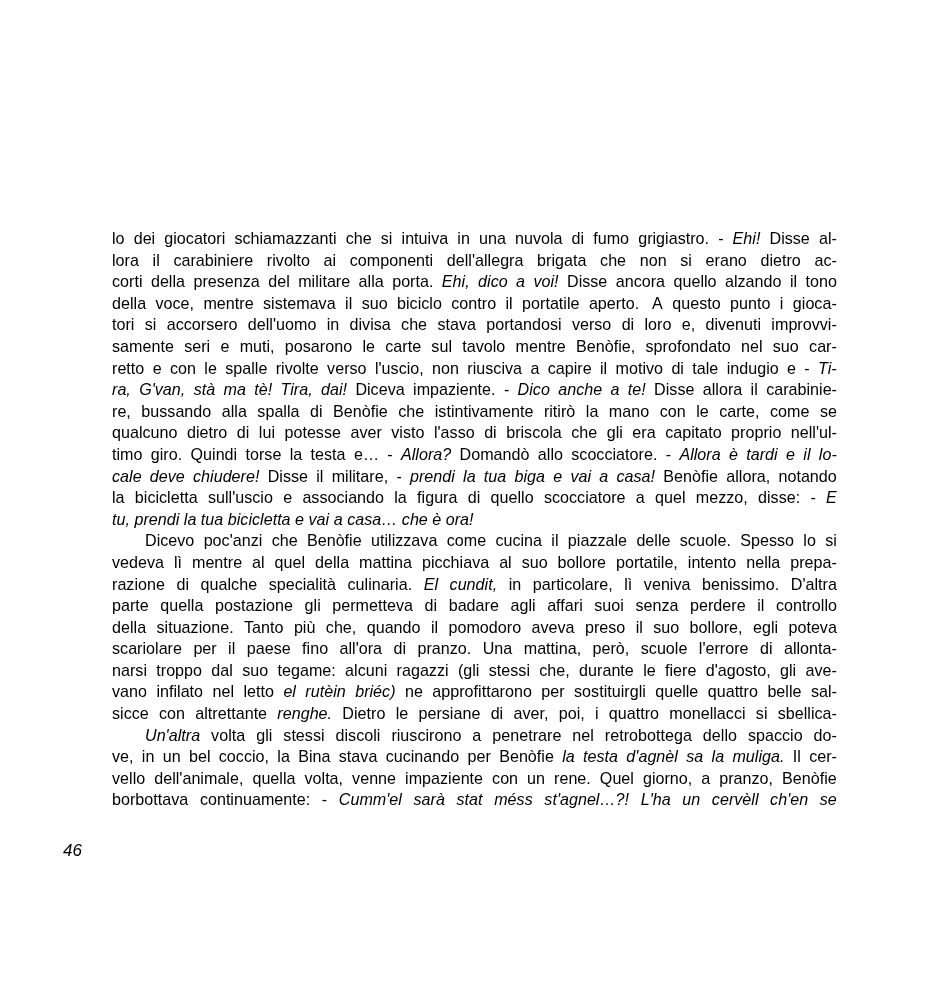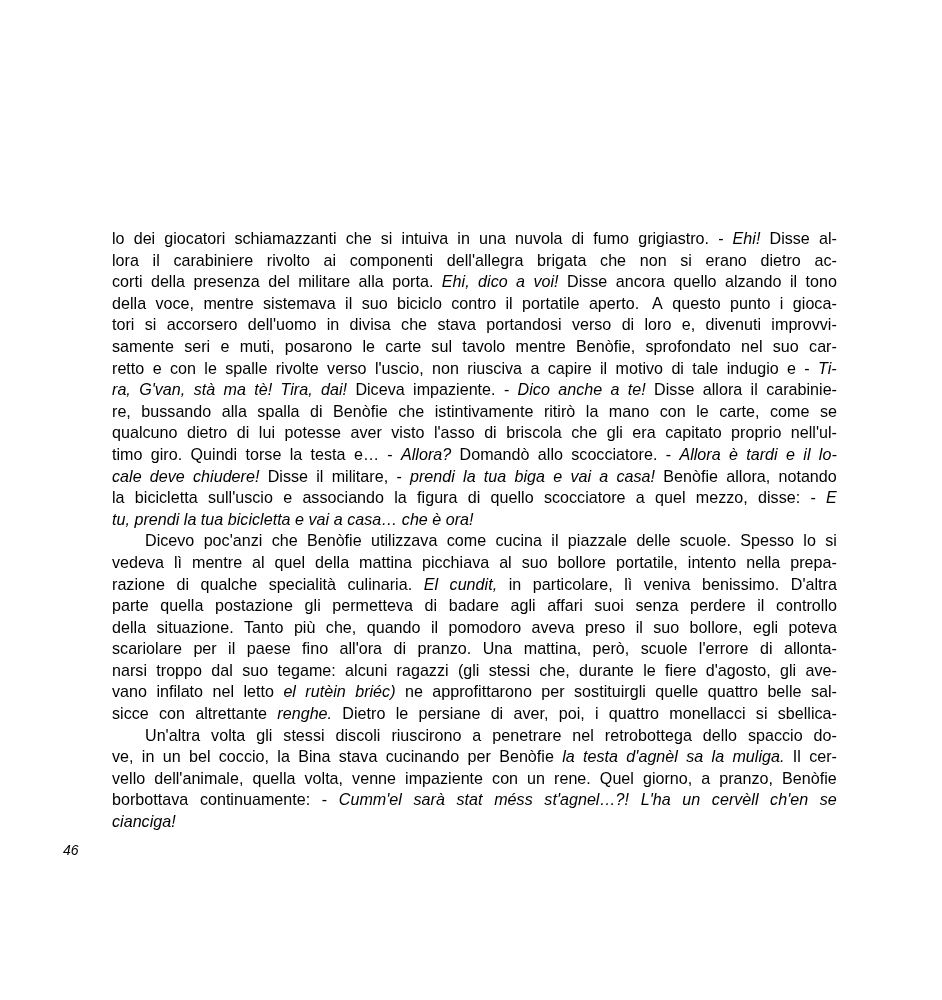--- a/index.html
+++ b/index.html
@@ -59,21 +59,21 @@
     width: auto;
   }
 
   .it { font-style: italic; }
 
   
   .folio {
     position: absolute;
     left: 63px;
     top: 840px;
-    font-size: 14px;
+    font-size: 17px;
     line-height: 21.6px;
     font-style: italic;
     color: #000000;
     text-align: center;
   }
 </style>
 </head>
 <body>
 
 <div id="page">
@@ -473,21 +473,21 @@
           <span class="w">poi,</span>
           <span class="w">i</span>
           <span class="w">quattro</span>
           <span class="w">monellacci</span>
           <span class="w">si</span>
           <span class="w">sbellica-</span>
         </div>
       </div>
       <div class="para">
         <div class="line just">
-          <span class="w" style="padding-left: 33px;">Un'altra</span>
+          <span class="w" style="padding-left: 33px; font-style: italic;">Un'altra</span>
           <span class="w">volta</span>
           <span class="w">gli</span>
           <span class="w">stessi</span>
           <span class="w">discoli</span>
           <span class="w">riuscirono</span>
           <span class="w">a</span>
           <span class="w">penetrare</span>
           <span class="w">nel</span>
           <span class="w">retrobottega</span>
           <span class="w">dello</span>
@@ -539,19 +539,18 @@
           <span class="w it">sarà</span>
           <span class="w it">stat</span>
           <span class="w it">méss</span>
           <span class="w it">st'agnel…?!</span>
           <span class="w it">L'ha</span>
           <span class="w it">un</span>
           <span class="w it">cervèll</span>
           <span class="w it">ch'en</span>
           <span class="w it">se</span>
         </div>
-        <div class="line last"><span class="w it">cianciga!</span></div>
       </div>
     </div>
 
   <div class="folio">46</div>
 
 </div>
 
 </body></html>

